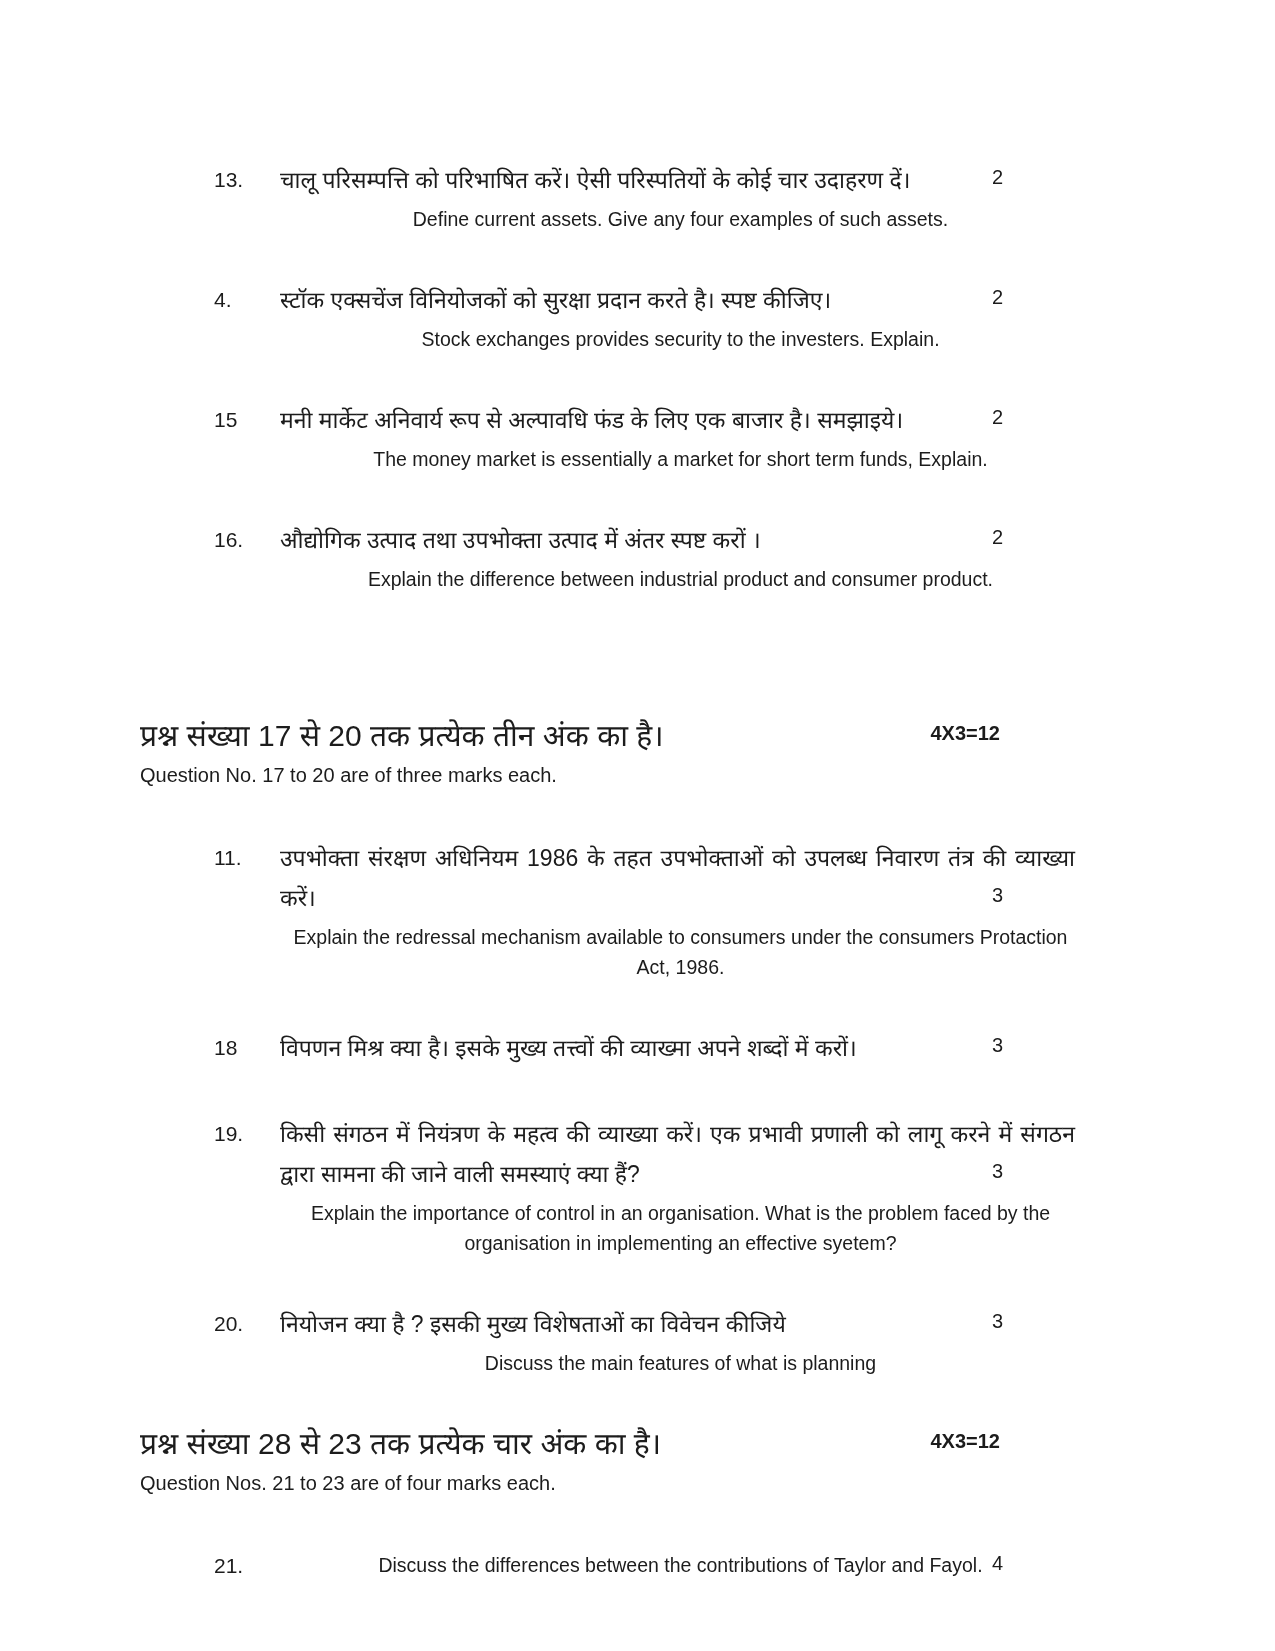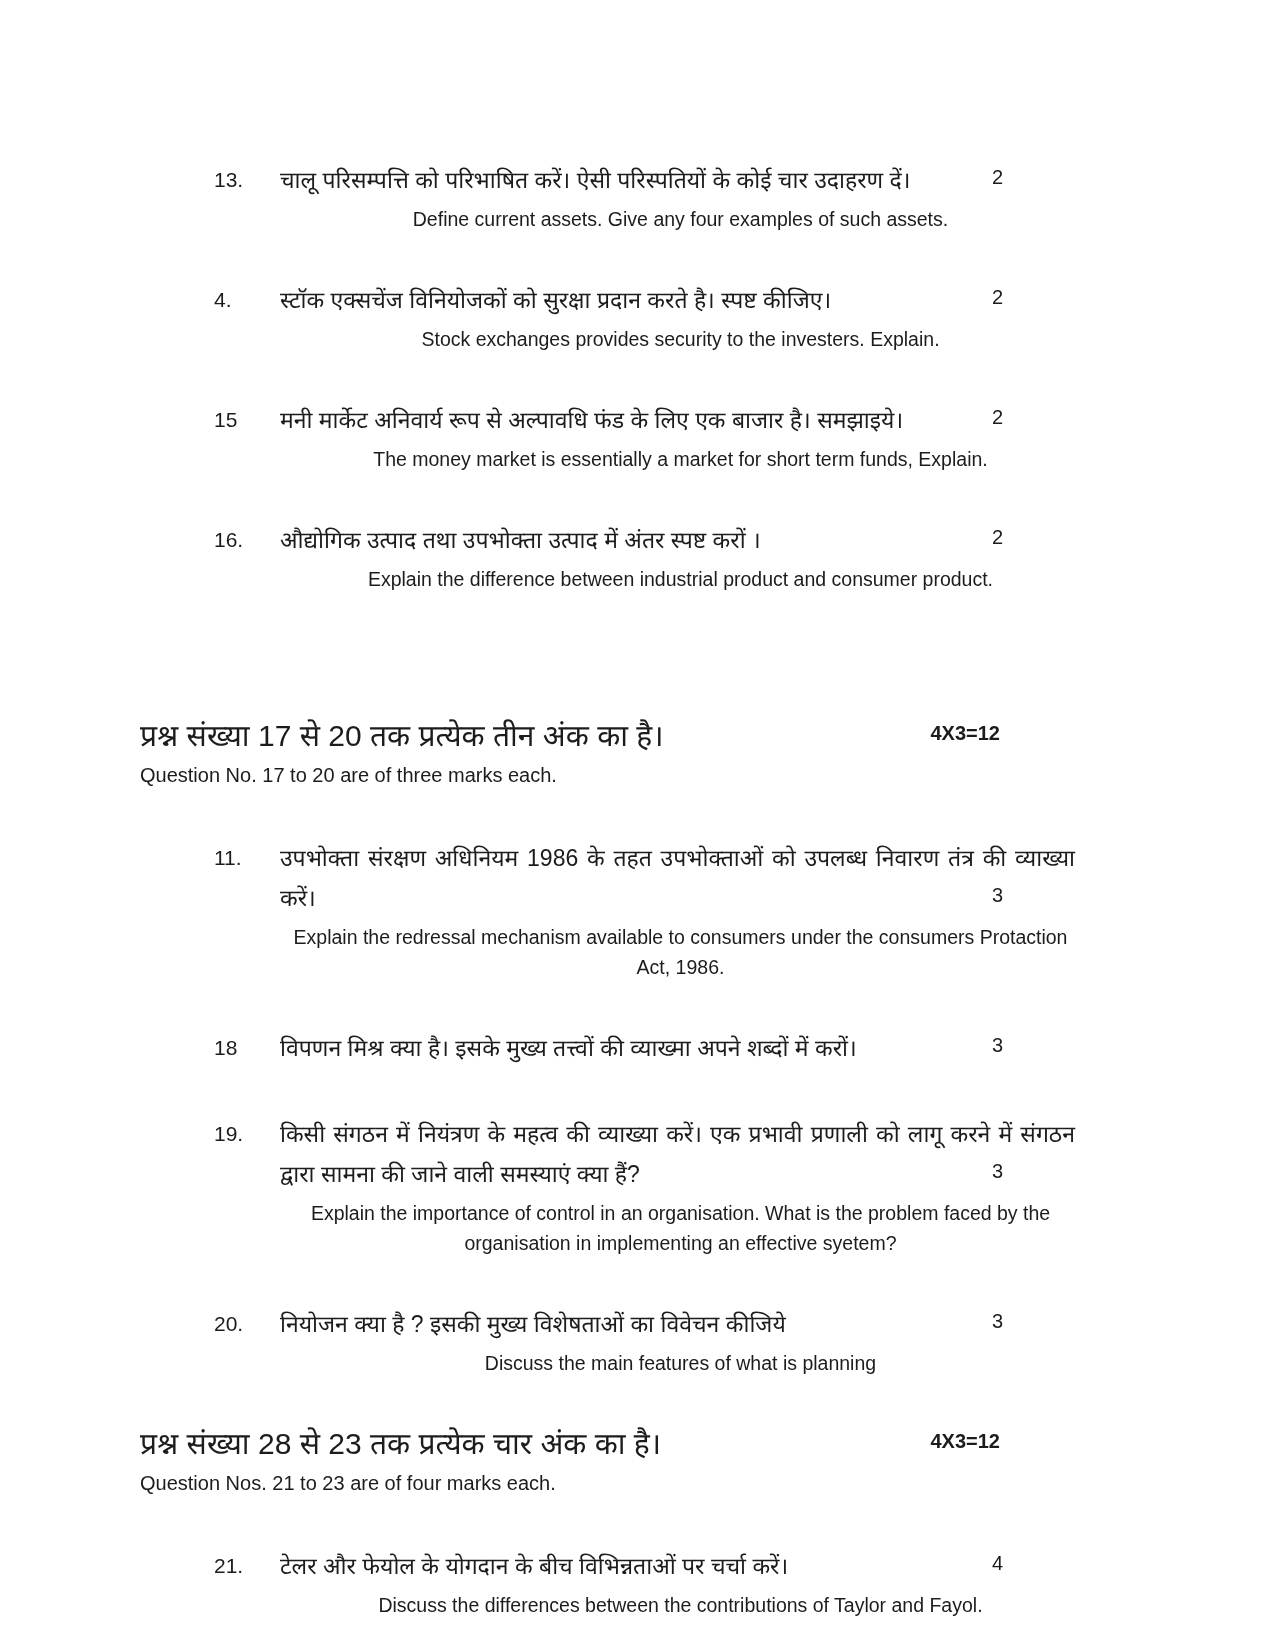--- a/index.html
+++ b/index.html
@@ -170,19 +170,18 @@
     <p class="hi-header">प्रश्न संख्या 28 से 23 तक प्रत्येक चार अंक का है।</p>
     <p class="en-header">Question Nos. 21 to 23 are of four marks each.</p>
     <span class="total-marks">4X3=12</span>
   </div>
 
   <div class="gap-md"></div>
 
   <div class="q">
     <span class="qnum">21.</span>
     <div class="qbody">
-      <p class="hi">टेलर और फेयोल के योगदान के बीच विभिन्नताओं पर चर्चा करें।</p>
       <p class="en">Discuss the differences between the contributions of Taylor and Fayol.</p>
     </div>
     <span class="marks">4</span>
   </div>
 
 </div>
 
 </body></html>

